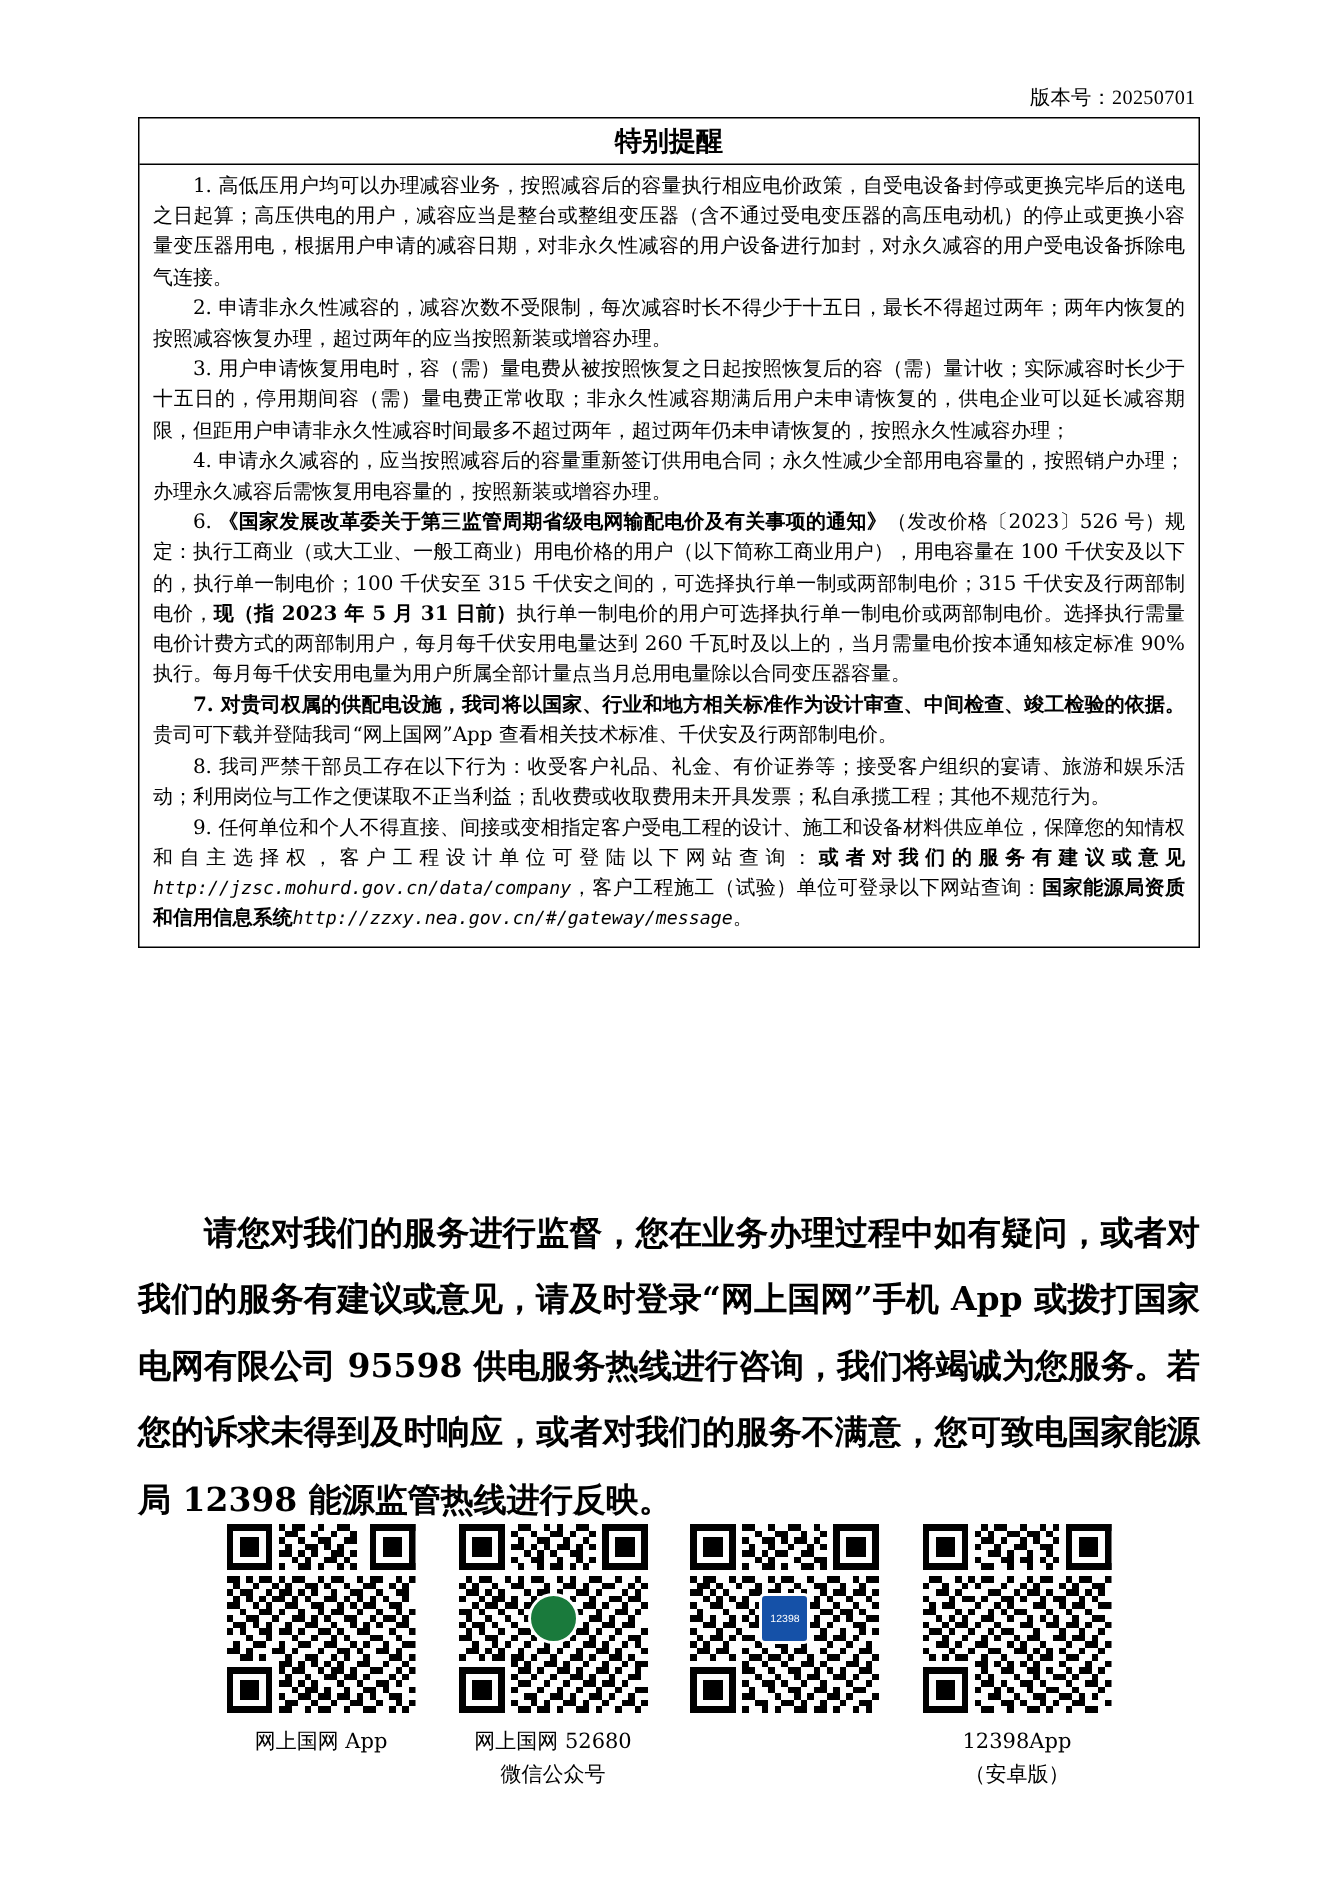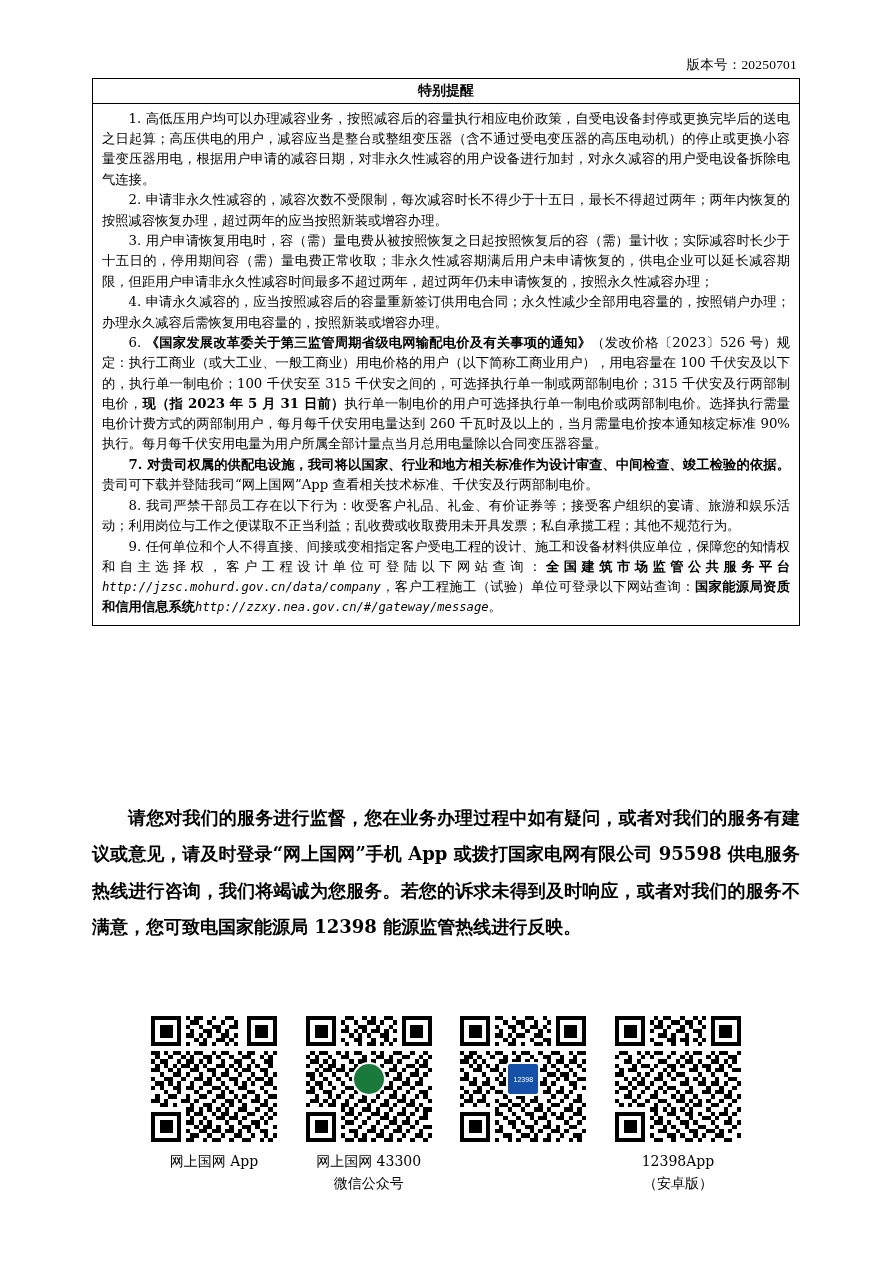--- a/index.html
+++ b/index.html
@@ -35,21 +35,21 @@
     left: 92px;
     top: 78px;
     width: 708px;
     border: 1px solid #000;
     box-sizing: border-box;
     padding: 0;
   }
   .notice-title {
     text-align: center;
     font-weight: bold;
-    font-size: 14px;
+    font-size: 18px;
     padding: 3px 0 3px 0;
     border-bottom: 1px solid #000;
     font-family: "DejaVu Serif", "Liberation Serif", serif;
   }
   .notice-body {
     padding: 5px 9px 7px 9px;
     font-size: 13.3px;
     line-height: 1.52;
     text-align: justify;
     text-justify: inter-ideograph;
@@ -62,21 +62,21 @@
   .mono {
     font-family: "DejaVu Sans Mono", "Liberation Mono", monospace;
     font-size: 12.2px;
     font-style: italic;
   }
   .closing {
     position: absolute;
     left: 92px;
     top: 800px;
     width: 708px;
-    font-size: 18px;
+    font-size: 22px;
     font-weight: bold;
     line-height: 2.02;
     text-align: justify;
     text-justify: inter-ideograph;
     font-family: "DejaVu Serif", "Liberation Serif", serif;
   }
   .closing p {
     margin: 0;
     text-indent: 2em;
   }
@@ -139,21 +139,21 @@
   <div class="notice-box">
     <div class="notice-title">特别提醒</div>
     <div class="notice-body">
       <p>1. 高低压用户均可以办理减容业务，按照减容后的容量执行相应电价政策，自受电设备封停或更换完毕后的送电之日起算；高压供电的用户，减容应当是整台或整组变压器（含不通过受电变压器的高压电动机）的停止或更换小容量变压器用电，根据用户申请的减容日期，对非永久性减容的用户设备进行加封，对永久减容的用户受电设备拆除电气连接。</p>
       <p>2. 申请非永久性减容的，减容次数不受限制，每次减容时长不得少于十五日，最长不得超过两年；两年内恢复的按照减容恢复办理，超过两年的应当按照新装或增容办理。</p>
       <p>3. 用户申请恢复用电时，容（需）量电费从被按照恢复之日起按照恢复后的容（需）量计收；实际减容时长少于十五日的，停用期间容（需）量电费正常收取；非永久性减容期满后用户未申请恢复的，供电企业可以延长减容期限，但距用户申请非永久性减容时间最多不超过两年，超过两年仍未申请恢复的，按照永久性减容办理；</p>
       <p>4. 申请永久减容的，应当按照减容后的容量重新签订供用电合同；永久性减少全部用电容量的，按照销户办理；办理永久减容后需恢复用电容量的，按照新装或增容办理。</p>
       <p><span>6. </span><b>《国家发展改革委关于第三监管周期省级电网输配电价及有关事项的通知》</b><span>（发改价格〔2023〕526 号）规定：执行工商业（或大工业、一般工商业）用电价格的用户（以下简称工商业用户），用电容量在 100 千伏安及以下的，执行单一制电价；100 千伏安至 315 千伏安之间的，可选择执行单一制或两部制电价；315 千伏安及行两部制电价，</span><b>现（指 2023 年 5 月 31 日前）</b><span>执行单一制电价的用户可选择执行单一制电价或两部制电价。选择执行需量电价计费方式的两部制用户，每月每千伏安用电量达到 260 千瓦时及以上的，当月需量电价按本通知核定标准 90%执行。每月每千伏安用电量为用户所属全部计量点当月总用电量除以合同变压器容量。</span></p>
       <p><b>7. 对贵司权属的供配电设施，我司将以国家、行业和地方相关标准作为设计审查、中间检查、竣工检验的依据。</b><span>贵司可下载并登陆我司“网上国网”App 查看相关技术标准、千伏安及行两部制电价。</span></p>
       <p>8. 我司严禁干部员工存在以下行为：收受客户礼品、礼金、有价证券等；接受客户组织的宴请、旅游和娱乐活动；利用岗位与工作之便谋取不正当利益；乱收费或收取费用未开具发票；私自承揽工程；其他不规范行为。</p>
-      <p><span>9. 任何单位和个人不得直接、间接或变相指定客户受电工程的设计、施工和设备材料供应单位，保障您的知情权和自主选择权，客户工程设计单位可登陆以下网站查询：</span><b>全国建筑市场监管公共服务平台</b><span class="mono">http://jzsc.mohurd.gov.cn/data/company</span><span>，客户工程施工（试验）单位可登录以下网站查询：</span><b>国家能源局资质和信用信息系统</b><span class="mono">http://zzxy.nea.gov.cn/#/gateway/message</span><span>。</span></p>
+      <p><span>9. 任何单位和个人不得直接、间接或变相指定客户受电工程的设计、施工和设备材料供应单位，保障您的知情权和自主选择权，客户工程设计单位可登陆以下网站查询：</span><b>或者对我们的服务有建议或意见</b><span class="mono">http://jzsc.mohurd.gov.cn/data/company</span><span>，客户工程施工（试验）单位可登录以下网站查询：</span><b>国家能源局资质和信用信息系统</b><span class="mono">http://zzxy.nea.gov.cn/#/gateway/message</span><span>。</span></p>
     </div>
   </div>
 
   <div class="closing">
     <p>请您对我们的服务进行监督，您在业务办理过程中如有疑问，或者对我们的服务有建议或意见，请及时登录“网上国网”手机 App 或拨打国家电网有限公司 95598 供电服务热线进行咨询，我们将竭诚为您服务。若您的诉求未得到及时响应，或者对我们的服务不满意，您可致电国家能源局 12398 能源监管热线进行反映。</p>
   </div>
 
   <div class="qr-row">
 
     <div class="qr-item">
@@ -634,21 +634,21 @@
               <rect x="15" y="28" width="1" height="1"></rect>
               <rect x="18" y="28" width="2" height="1"></rect>
               <rect x="21" y="28" width="1" height="1"></rect>
               <rect x="24" y="28" width="1" height="1"></rect>
               <rect x="27" y="28" width="1" height="1"></rect>
           </g>
         </svg>
         <div class="qr-center" style="background:#1a7a3c;border-radius:50%;"></div>
       </div>
       <div class="qr-caption">
-        <span>网上国网 43300</span>
+        <span>网上国网 52680</span>
         <span class="l2">微信公众号</span>
       </div>
     </div>
 
     <div class="qr-item">
       <div class="qr-code">
         <svg width="126" height="126" viewBox="0 0 29 29" shape-rendering="crispEdges">
           <rect width="29" height="29" fill="#fff"></rect>
           <g fill="#000">
             <rect x="0" y="0" width="7" height="1"></rect>

